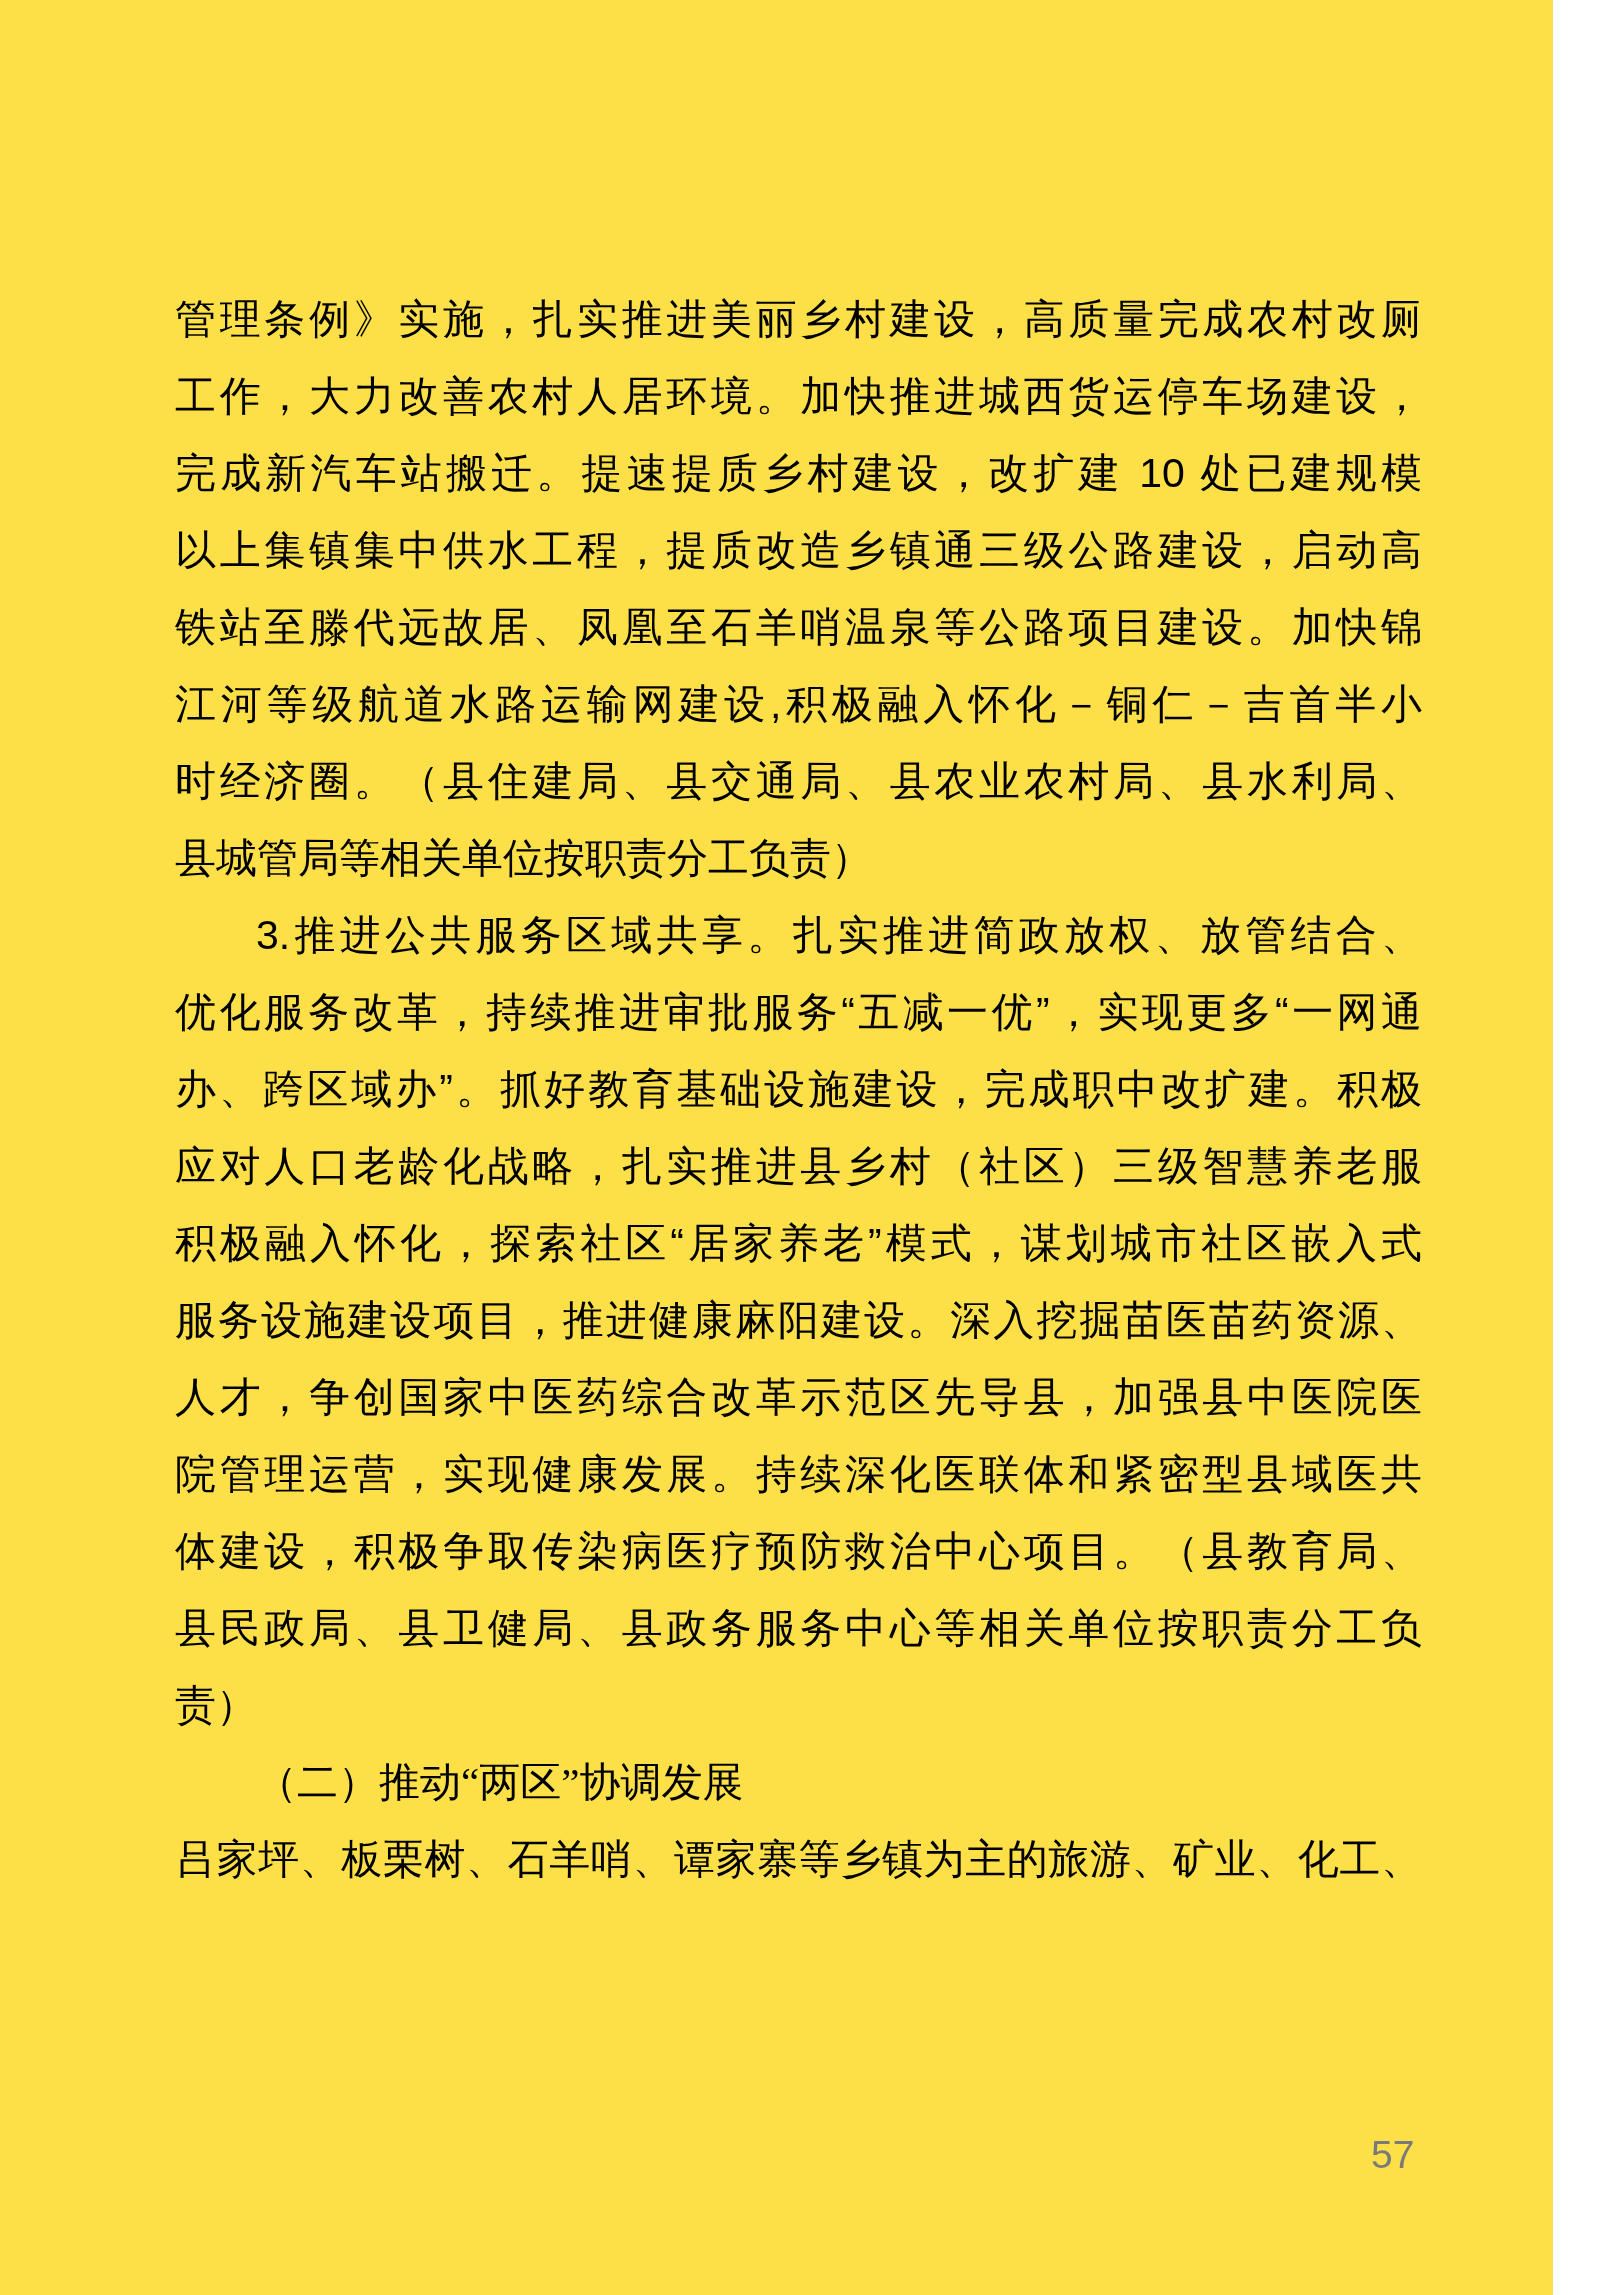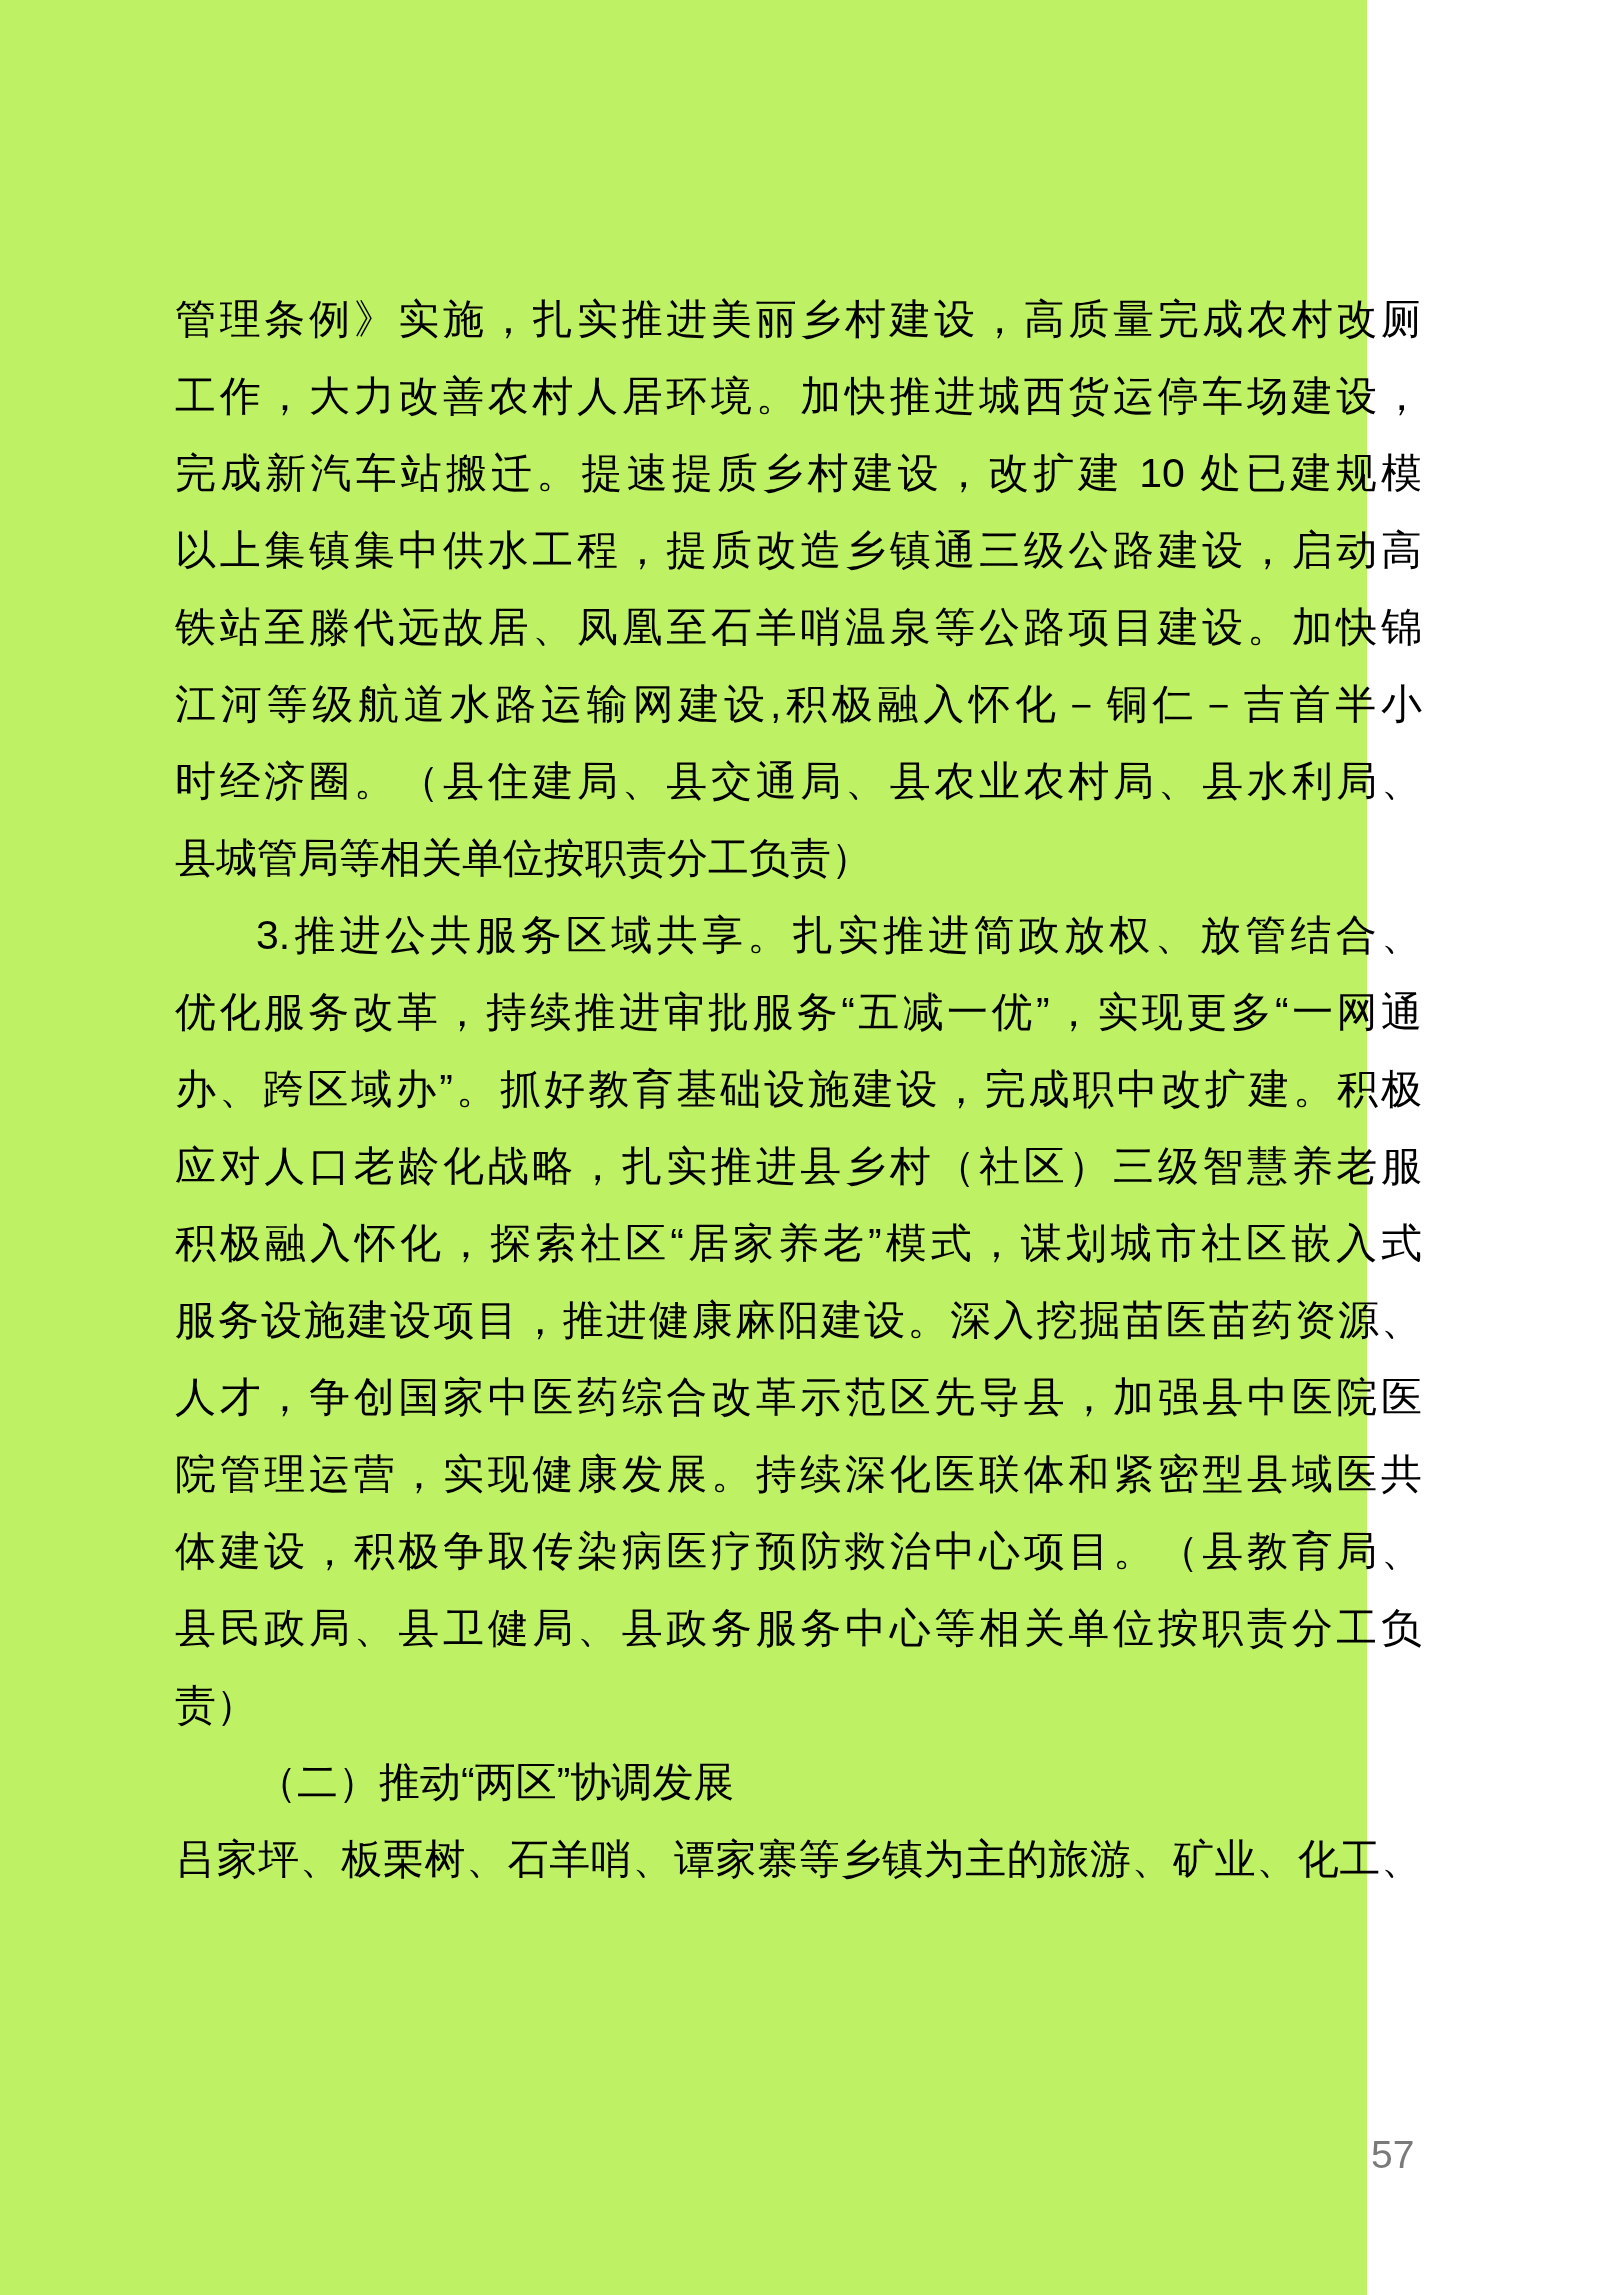--- a/index.html
+++ b/index.html
@@ -11,42 +11,43 @@
     height: 2295px;
     background: #ffffff;
     position: relative;
     font-family: "Liberation Sans", sans-serif;
     color: #000000;
   }
   .page {
     position: absolute;
     left: 0;
     top: 0;
-    width: 1367px;
+    width: 1553px;
     height: 2295px;
-    background: #bef264;
+    background: #fde047;
   }
   .text-block {
     position: absolute;
     left: 175px;
     top: 281px;
     width: 1247px;
     font-size: 41px;
     line-height: 77px;
     letter-spacing: 0;
   }
   .line {
     height: 77px;
     text-align: justify;
     text-align-last: justify;
     overflow: hidden;
   }
   .line.align-left {
     text-align: center;
     text-align-last: left;
+    font-family: Liberation Serif, serif;
   }
   .line.indent {
     padding-left: 81px;
   }
   .page-number {
     position: absolute;
     left: 1371px;
     top: 2135px;
     font-size: 39px;
     line-height: 39px;

